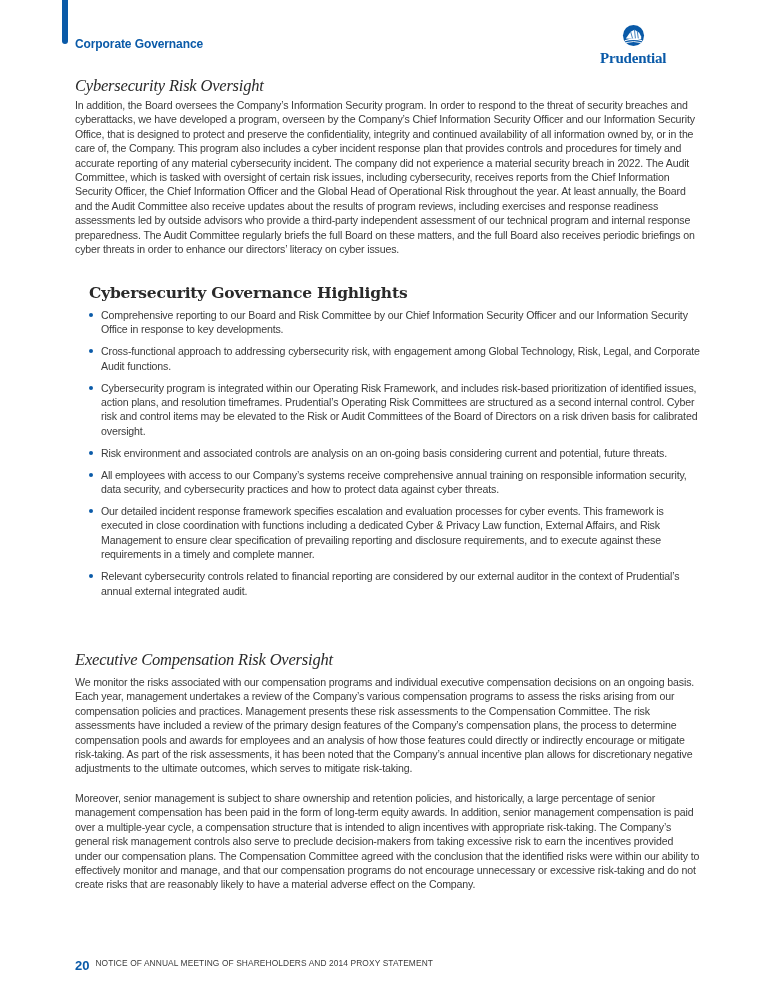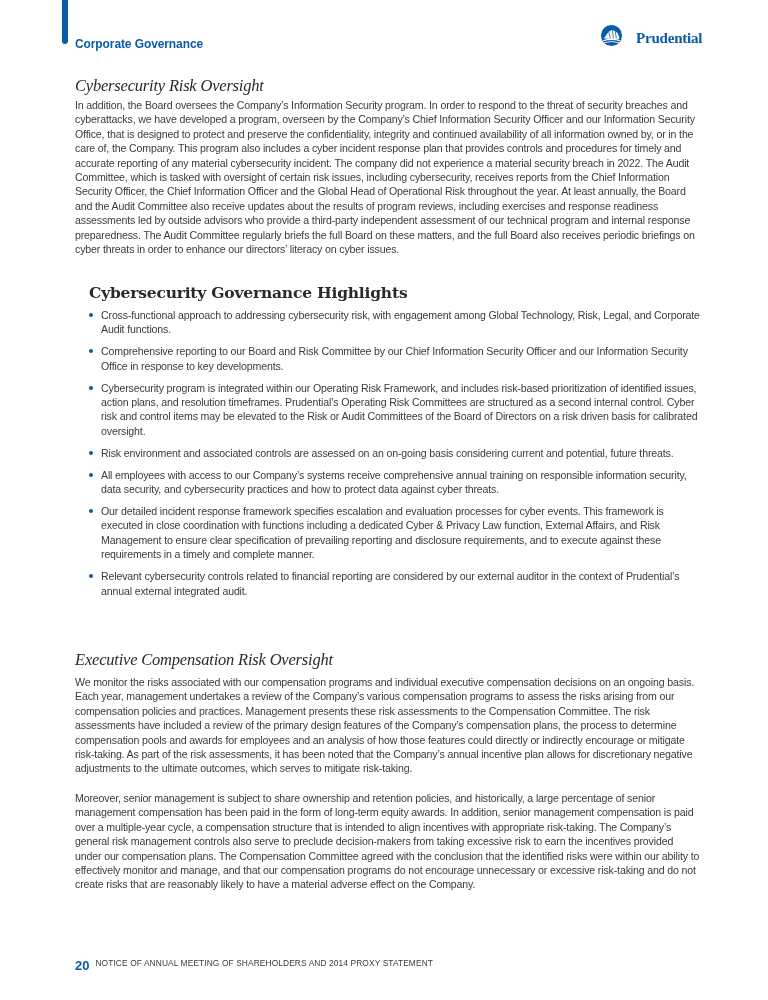--- a/index.html
+++ b/index.html
@@ -2,21 +2,21 @@
 <html><head>
   <meta charset="utf-8">
   <style>
     html, body { margin: 0; padding: 0; background: #ffffff; }
     body { width: 768px; height: 1000px; position: relative; overflow: hidden;
            font-family: "Liberation Sans Narrow", "Liberation Sans", sans-serif; color: #3a3a3a; }
     .accent-bar { position: absolute; left: 62px; top: 0; width: 6px; height: 44px;
                   background: #0a5aa8; border-radius: 0 0 3px 3px; }
     .section-label { position: absolute; left: 75px; top: 37px; font-size: 12px; font-weight: bold;
                      color: #0a5aa8; letter-spacing: -0.1px; }
-    .logo { position: absolute; left: 600px; top: 24px; display: flex; align-items: flex-end; gap: 13px; }
+    .logo { position: absolute; left: 600px; top: 24px; display: flex; align-items: center; gap: 3px; flex-direction: column; }
     .logo svg { width: 23px; height: 23px; display: block; }
     .logo-text { font-family: "Liberation Serif", serif; font-weight: bold; font-size: 15px;
                  color: #0a5aa8; letter-spacing: -0.2px; }
     .h1 { position: absolute; left: 75px; font-family: Liberation Serif, serif;
           font-style: italic; font-size: 16.5px; color: #2a2a2a; margin: 0; font-weight: normal; letter-spacing: -0.2px; }
     .h2 { position: absolute; left: 89px; font-family: "DejaVu Serif", "Liberation Serif", serif;
           font-size: 15.5px; color: #2a2a2a; margin: 0; font-weight: bold; letter-spacing: -0.2px; }
     .para { position: absolute; left: 75px; width: 625px; font-size: 10.6px; line-height: 14.4px;
             color: #3b3b3b; margin: 0; letter-spacing: -0.15px; transform-origin: left top; }
     .bullets { position: absolute; left: 89px; top: 308px; width: 612px; margin: 0; padding: 0; list-style: none; }
@@ -45,24 +45,24 @@
     </svg>
   </span>
   <span class="logo-text">Prudential</span>
 </div>
 
 <h1 class="h1" style="top:76px;">Cybersecurity Risk Oversight</h1>
 <p class="para" style="top:98px;">In addition, the Board oversees the Company’s Information Security program. In order to respond to the threat of security breaches and cyberattacks, we have developed a program, overseen by the Company’s Chief Information Security Officer and our Information Security Office, that is designed to protect and preserve the confidentiality, integrity and continued availability of all information owned by, or in the care of, the Company. This program also includes a cyber incident response plan that provides controls and procedures for timely and accurate reporting of any material cybersecurity incident. The company did not experience a material security breach in 2022. The Audit Committee, which is tasked with oversight of certain risk issues, including cybersecurity, receives reports from the Chief Information Security Officer, the Chief Information Officer and the Global Head of Operational Risk throughout the year. At least annually, the Board and the Audit Committee also receive updates about the results of program reviews, including exercises and response readiness assessments led by outside advisors who provide a third-party independent assessment of our technical program and internal response preparedness. The Audit Committee regularly briefs the full Board on these matters, and the full Board also receives periodic briefings on cyber threats in order to enhance our directors’ literacy on cyber issues.</p>
 
 <h2 class="h2" style="top:283px;">Cybersecurity Governance Highlights</h2>
 <ul class="bullets">
+  <li><span class="dot"></span><span>Comprehensive reporting to our Board and Risk Committee by our Chief Information Security Officer and our Information Security Office in response to key developments.</span></li>
   <li><span class="dot"></span><span>Cross-functional approach to addressing cybersecurity risk, with engagement among Global Technology, Risk, Legal, and Corporate Audit functions.</span></li>
-  <li><span class="dot"></span><span>Comprehensive reporting to our Board and Risk Committee by our Chief Information Security Officer and our Information Security Office in response to key developments.</span></li>
   <li><span class="dot"></span><span>Cybersecurity program is integrated within our Operating Risk Framework, and includes risk-based prioritization of identified issues, action plans, and resolution timeframes. Prudential’s Operating Risk Committees are structured as a second internal control. Cyber risk and control items may be elevated to the Risk or Audit Committees of the Board of Directors on a risk driven basis for calibrated oversight.</span></li>
-  <li><span class="dot"></span><span>Risk environment and associated controls are assessed on an on-going basis considering current and potential, future threats.</span></li>
+  <li><span class="dot"></span><span>Risk environment and associated controls are analysis on an on-going basis considering current and potential, future threats.</span></li>
   <li><span class="dot"></span><span>All employees with access to our Company’s systems receive comprehensive annual training on responsible information security, data security, and cybersecurity practices and how to protect data against cyber threats.</span></li>
   <li><span class="dot"></span><span>Our detailed incident response framework specifies escalation and evaluation processes for cyber events. This framework is executed in close coordination with functions including a dedicated Cyber &amp; Privacy Law function, External Affairs, and Risk Management to ensure clear specification of prevailing reporting and disclosure requirements, and to execute against these requirements in a timely and complete manner.</span></li>
   <li><span class="dot"></span><span>Relevant cybersecurity controls related to financial reporting are considered by our external auditor in the context of Prudential’s annual external integrated audit.</span></li>
 </ul>
 
 <h1 class="h1" style="top:650px;">Executive Compensation Risk Oversight</h1>
 <p class="para" style="top:675px;">We monitor the risks associated with our compensation programs and individual executive compensation decisions on an ongoing basis. Each year, management undertakes a review of the Company’s various compensation programs to assess the risks arising from our compensation policies and practices. Management presents these risk assessments to the Compensation Committee. The risk assessments have included a review of the primary design features of the Company’s compensation plans, the process to determine compensation pools and awards for employees and an analysis of how those features could directly or indirectly encourage or mitigate risk-taking. As part of the risk assessments, it has been noted that the Company’s annual incentive plan allows for discretionary negative adjustments to the ultimate outcomes, which serves to mitigate risk-taking.</p>
 <p class="para" style="top:791px;">Moreover, senior management is subject to share ownership and retention policies, and historically, a large percentage of senior management compensation has been paid in the form of long-term equity awards. In addition, senior management compensation is paid over a multiple-year cycle, a compensation structure that is intended to align incentives with appropriate risk-taking. The Company’s general risk management controls also serve to preclude decision-makers from taking excessive risk to earn the incentives provided under our compensation plans. The Compensation Committee agreed with the conclusion that the identified risks were within our ability to effectively monitor and manage, and that our compensation programs do not encourage unnecessary or excessive risk-taking and do not create risks that are reasonably likely to have a material adverse effect on the Company.</p>
 
 <div class="footer">

